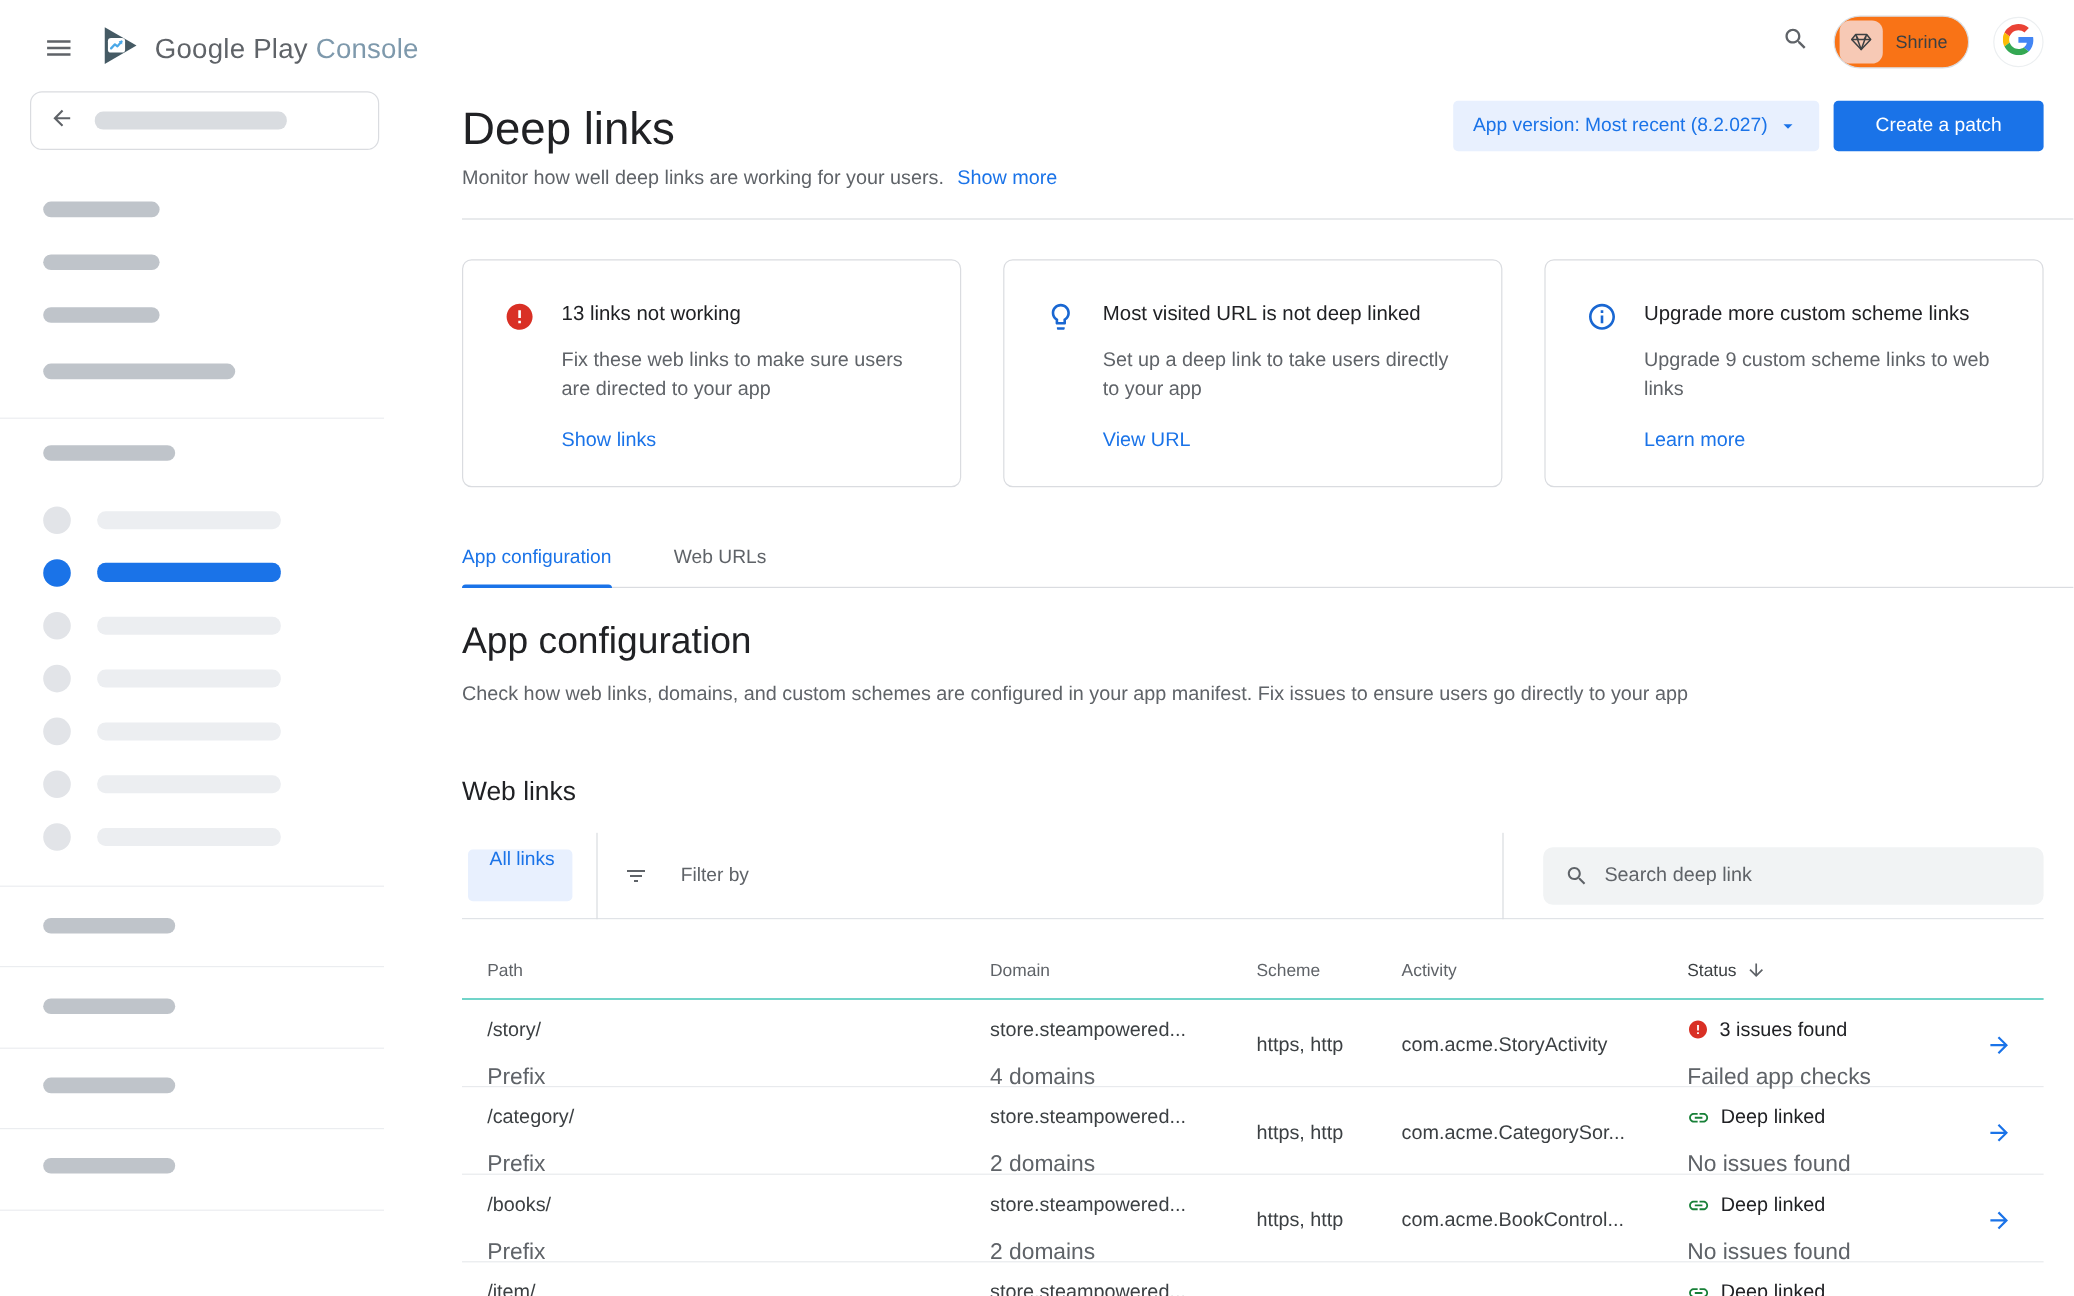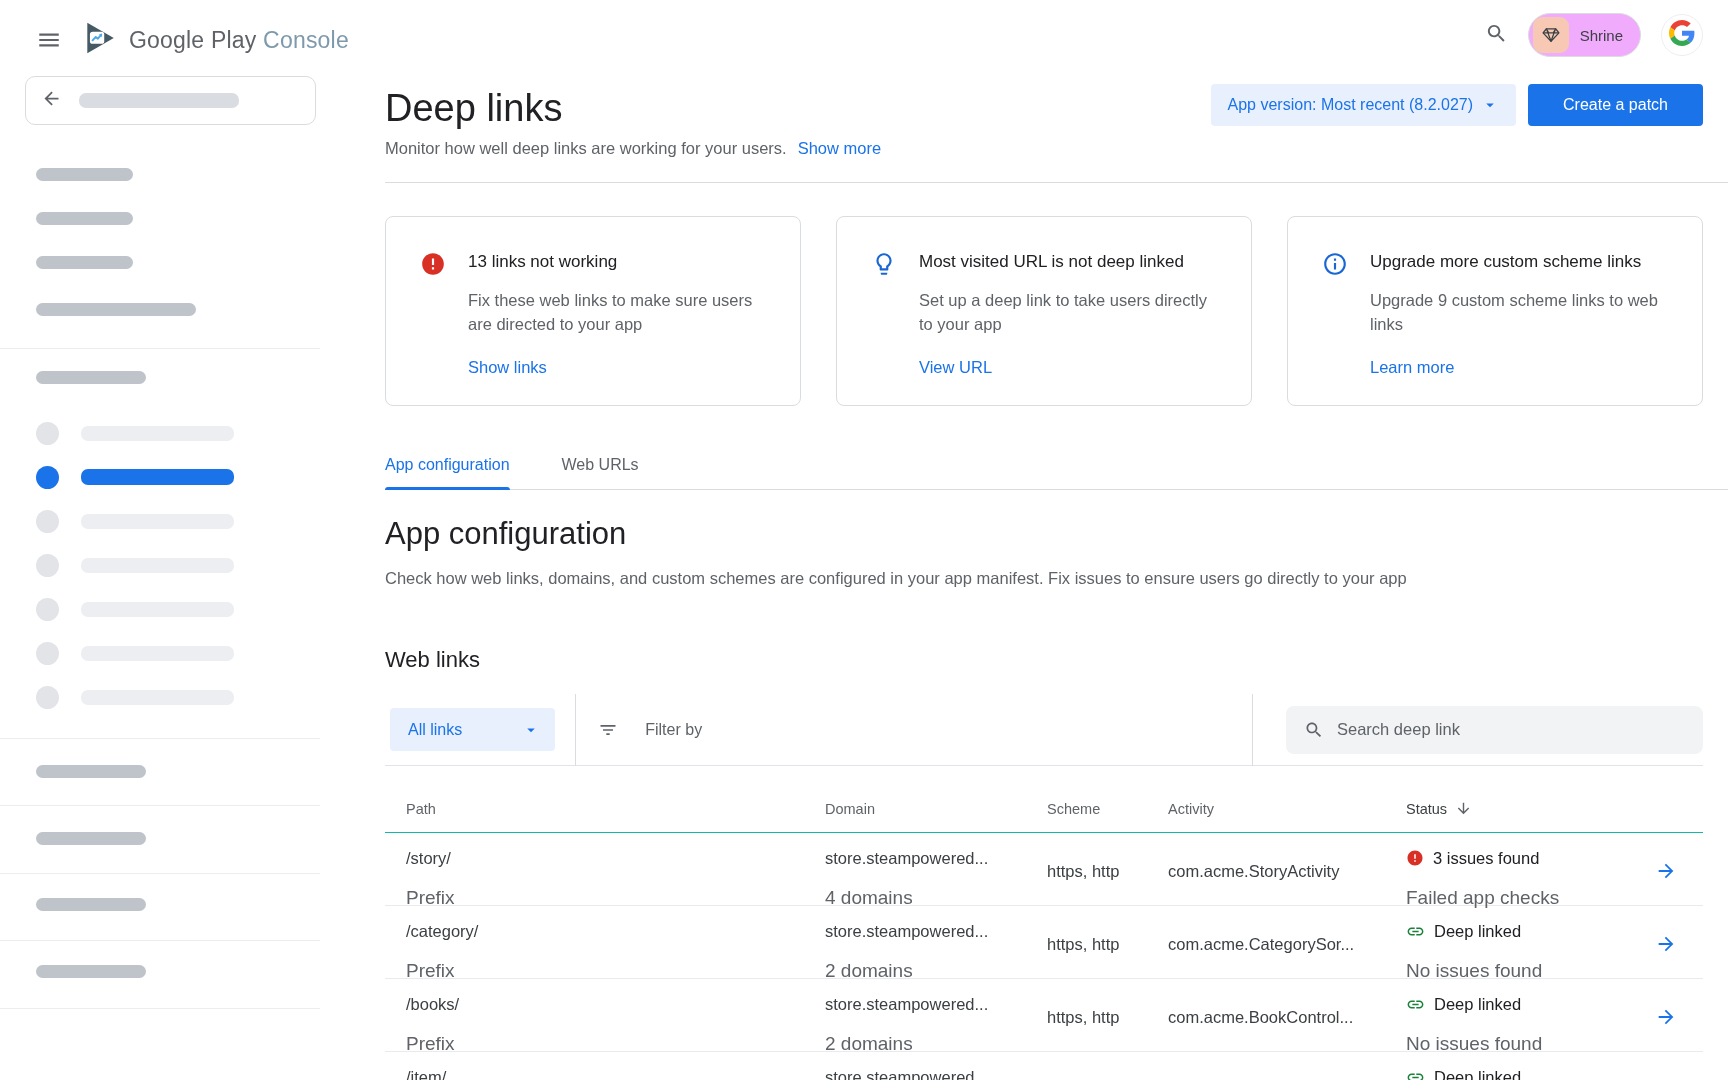--- a/index.html
+++ b/index.html
@@ -14,21 +14,21 @@
   .brand-text { font-size:23px; letter-spacing:.2px; }
   .brand-text .gp { color:#5f6368; font-weight:500; }
   .brand-text .co { color:#7e99ac; font-weight:400; }
   .topsearch { position:absolute; left:385px; top:13px; width:800px; height:50px; background:#f1f3f4;
     border-radius:8px; display:flex; align-items:center; padding:0 22px; gap:15px; }
   .topsearch input { flex:1; border:none; background:transparent; outline:none; font-size:17px; color:#3c4043;
     font-family:"Liberation Sans","DejaVu Sans",sans-serif; }
   .topsearch input::placeholder { color:#5f6368; }
   .topbar-right { position:absolute; right:25px; top:13px; height:44px; display:flex; align-items:center; gap:20px; }
   .app-pill { display:flex; align-items:center; gap:11px; height:44px; border:1px solid #dadce0;
-    border-radius:23px; padding:0 17px 0 4px; background:#f0abfc; cursor:pointer; }
+    border-radius:23px; padding:0 17px 0 4px; background:#f97316; cursor:pointer; }
   .pill-thumb { width:36px; height:36px; border-radius:9px; background:#f7c9b5; display:grid; place-items:center; }
   .pill-label { font-size:15px; color:#3c4043; }
   .g-avatar { width:42px; height:42px; border-radius:50%; border:1px solid #eceff1; display:grid; place-items:center; background:#fff; cursor:pointer; }
 
   
   .sidebar { position:absolute; top:78px; left:0; width:320px; bottom:0; background:#fff; }
   .app-selector { position:absolute; left:25px; top:-2px; width:291px; height:49px; border:1px solid #dadce0;
     border-radius:10px; display:flex; align-items:center; gap:17px; padding:0 15px; cursor:pointer; }
   .sk-bar { position:absolute; height:13px; border-radius:6.5px; background:#bfc4ca; }
   .sk-divider { position:absolute; left:0; width:320px; height:1px; background:#ebedf0; }
@@ -75,21 +75,21 @@
     background:#1a73e8; border-radius:3px 3px 0 0; }
 
   .section-heading { margin-top:24px; font-size:31px; font-weight:400; line-height:40px; color:#202124; }
   .section-desc { margin-top:13px; font-size:16.5px; color:#5f6368; line-height:23px; }
   .web-links-heading { margin-top:55px; font-size:22px; font-weight:500; line-height:30px; color:#202124; }
 
   
   .filter-bar { margin-top:19px; height:72px; display:flex; align-items:center; border-bottom:1px solid #e0e3e7; }
   .links-dropdown { margin-left:5px; height:43px; display:flex; align-items:center; gap:60px; padding:0 15px 0 18px;
     background:#e8f0fe; border:none; border-radius:4px; color:#1a73e8; font-size:16px; font-weight:500; cursor:pointer;
-    font-family:"Liberation Sans","DejaVu Sans",sans-serif; }
+    font-family:"Liberation Sans","DejaVu Sans",sans-serif;flex-direction:column; }
   .vdiv { width:1px; height:72px; background:#dadce0; }
   .vdiv.left { margin-left:20px; }
   .filter-by { display:flex; align-items:center; gap:27px; margin-left:22px; color:#5f6368; font-size:16px; cursor:pointer; }
   .deep-search { margin-left:33px; width:417px; height:48px; background:#f1f3f4; border-radius:8px;
     display:flex; align-items:center; gap:13px; padding:4px 18px; }
   .deep-search input { flex:1; border:none; background:transparent; outline:none; font-size:16.5px; color:#3c4043;
     font-family:"Liberation Sans","DejaVu Sans",sans-serif; }
   .deep-search input::placeholder { color:#5f6368; }
   .filter-spacer { flex:1; }
 

